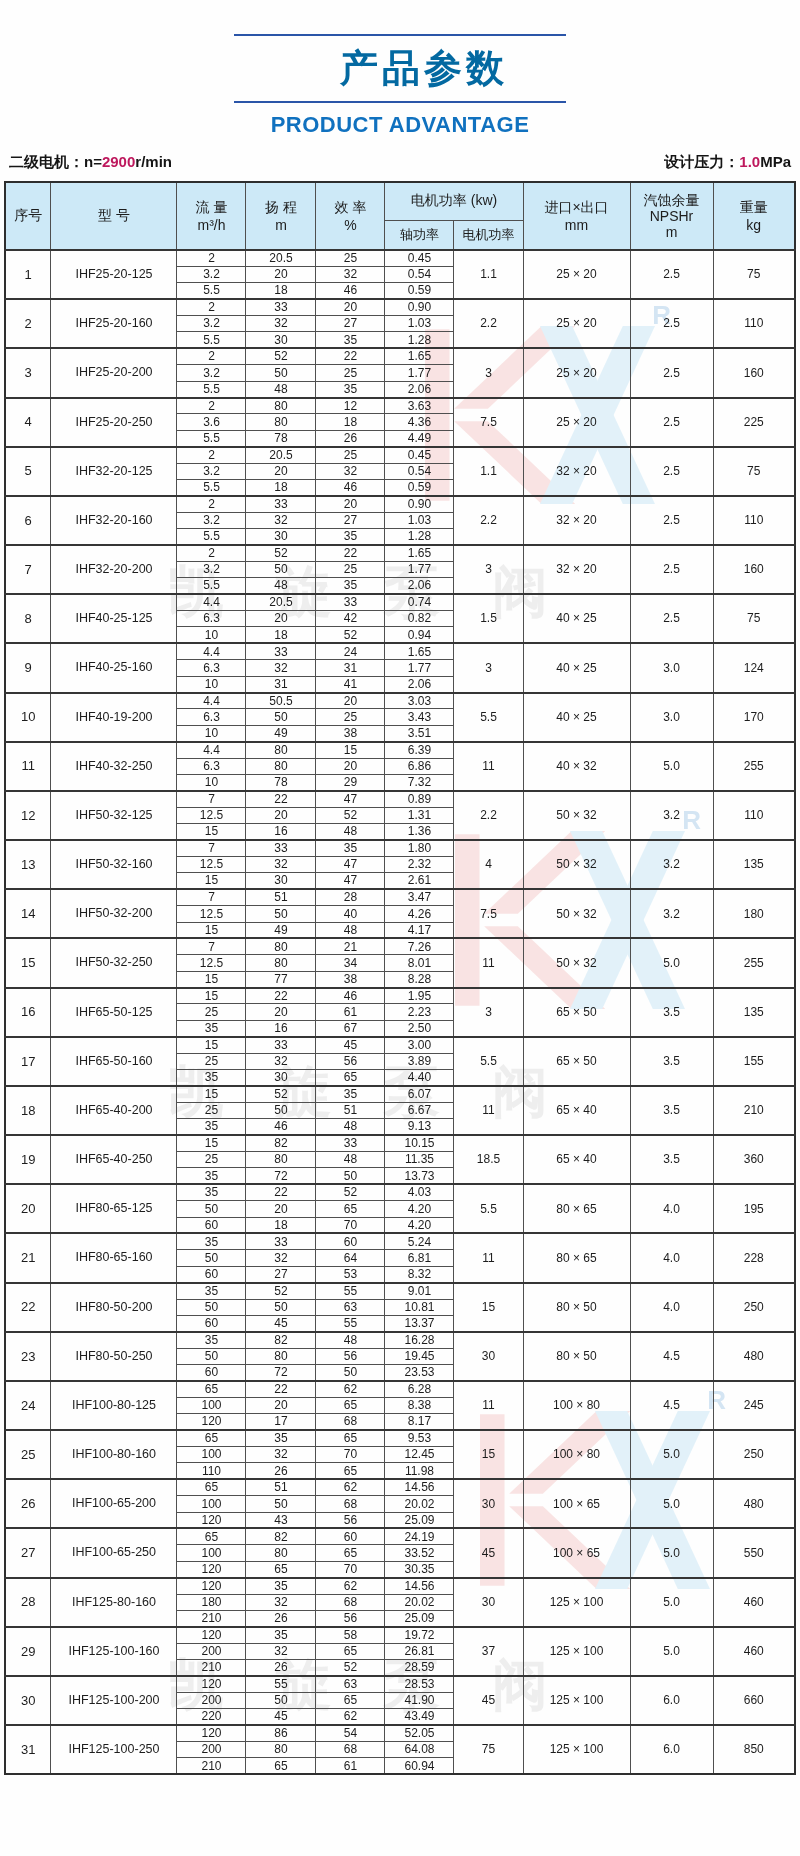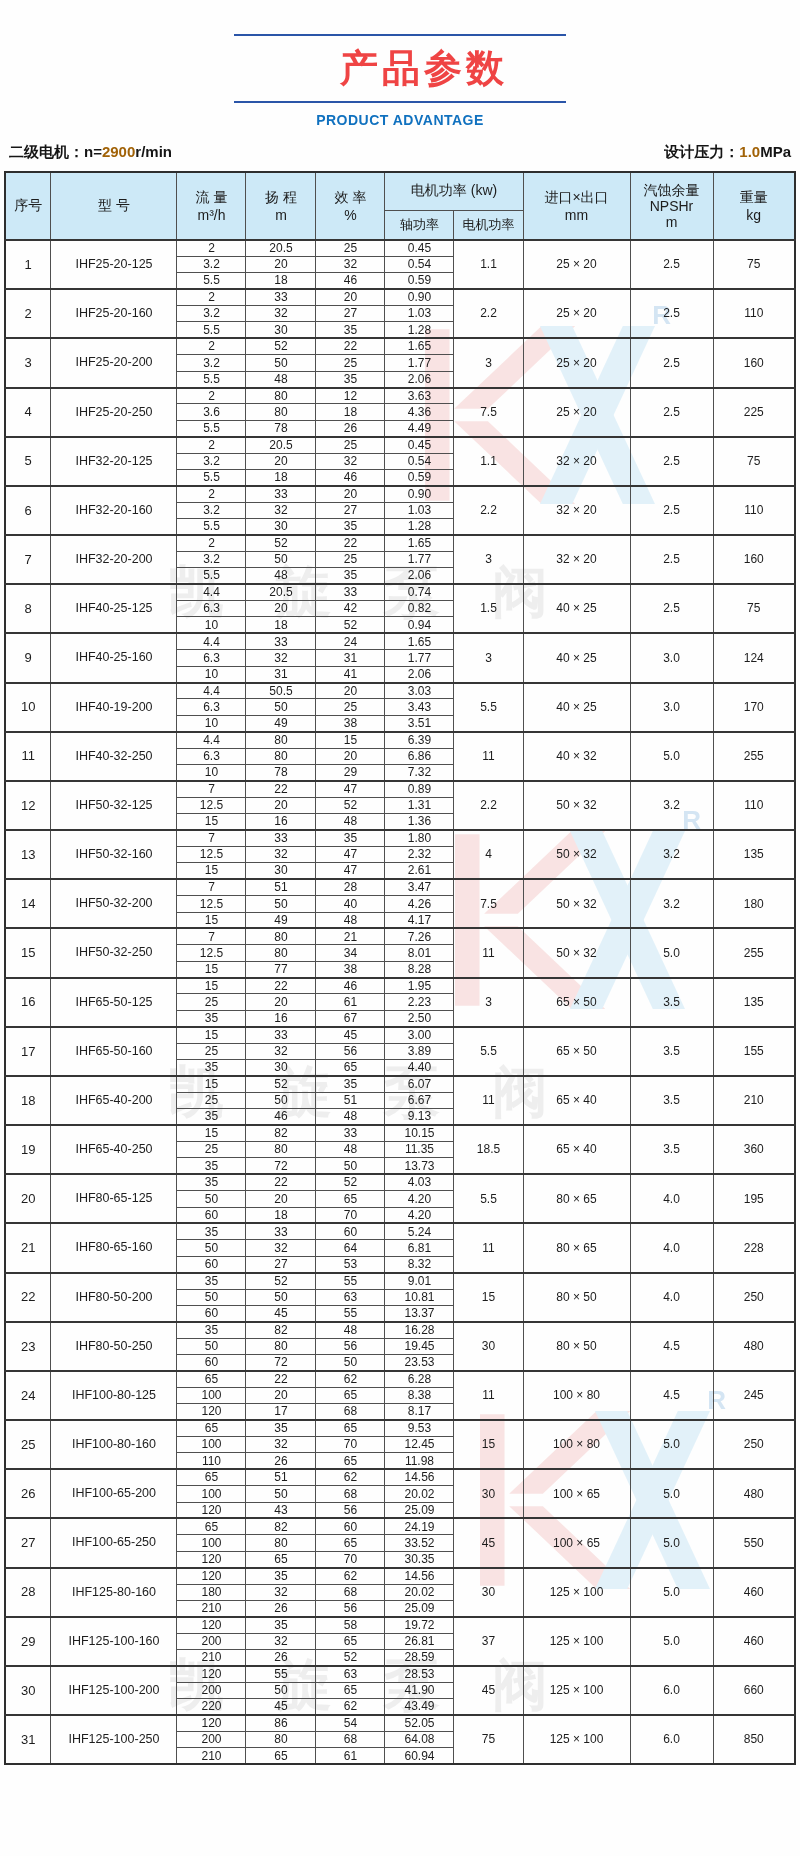--- a/index.html
+++ b/index.html
@@ -10,27 +10,27 @@
   
   .wm { position:absolute; z-index:0; pointer-events:none; }
   .wm svg { opacity:0.13; }
   .wm-text { font-size:56px; font-weight:700; letter-spacing:52px; white-space:nowrap;
              color:rgba(125,125,125,0.12); }
   .wm-r { position:absolute; font-size:26px; font-weight:700; color:rgba(47,130,200,0.20); }
 
   
   .title-block { position:relative; z-index:1; padding-top:34px; text-align:center; }
   .rule { width:332px; height:2px; background:#2a55a8; margin:0 auto; }
-  .title { font-size:38px; font-weight:700; color:#ef4444; letter-spacing:4px; padding:7px 0;margin-left:48px; }
-  .subtitle { font-size:14px; font-weight:700; color:#1071bf; letter-spacing:0.5px; margin-top:9px; }
+  .title { font-size:38px; font-weight:700; color:#0369a1; letter-spacing:4px; padding:7px 0;margin-left:48px; }
+  .subtitle { font-size:22px; font-weight:700; color:#1071bf; letter-spacing:0.5px; margin-top:9px; }
 
   
   .meta-row { position:relative; z-index:1; display:flex; justify-content:space-between;
               padding:0 9px; margin-top:15px; font-size:15px; font-weight:700; color:#151515; }
-  .red { color:#a16207; }
+  .red { color:#be185d; }
 
   
   table { position:relative; z-index:1; border-collapse:collapse; table-layout:fixed;
           width:790px; margin:9px auto 0; border:2px solid #2e2e2e; }
   th, td { border:1px solid #4f4f4f; text-align:center; vertical-align:middle; color:#1d1d1d; }
   thead th { background:#cde9f7; font-weight:500; font-size:14px; padding:3px 0; }
   thead tr:first-child th { height:38px; }
   thead tr:last-child th { height:30px; font-size:13px; }
   thead { border-bottom:2px solid #2e2e2e; }
   thead .stack div { line-height:1.3; }

